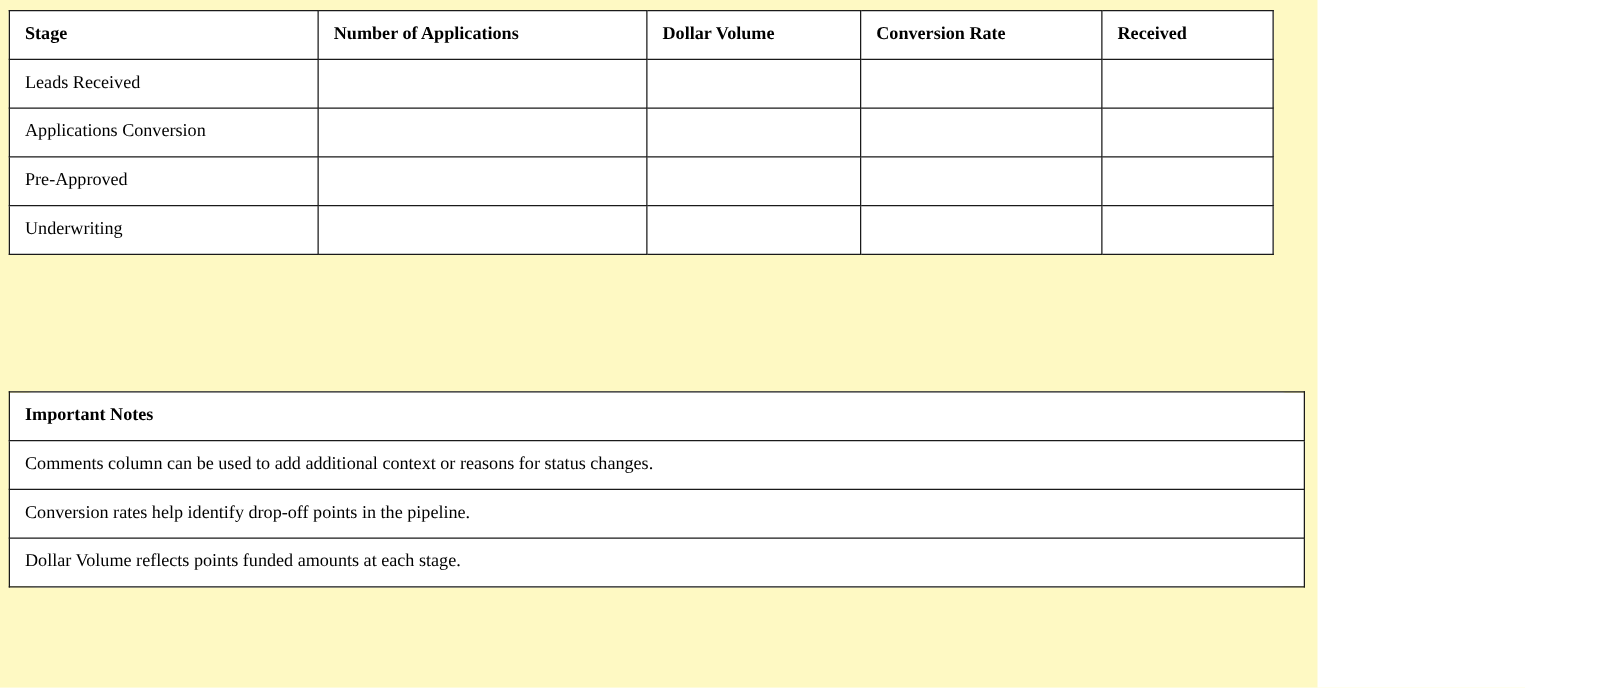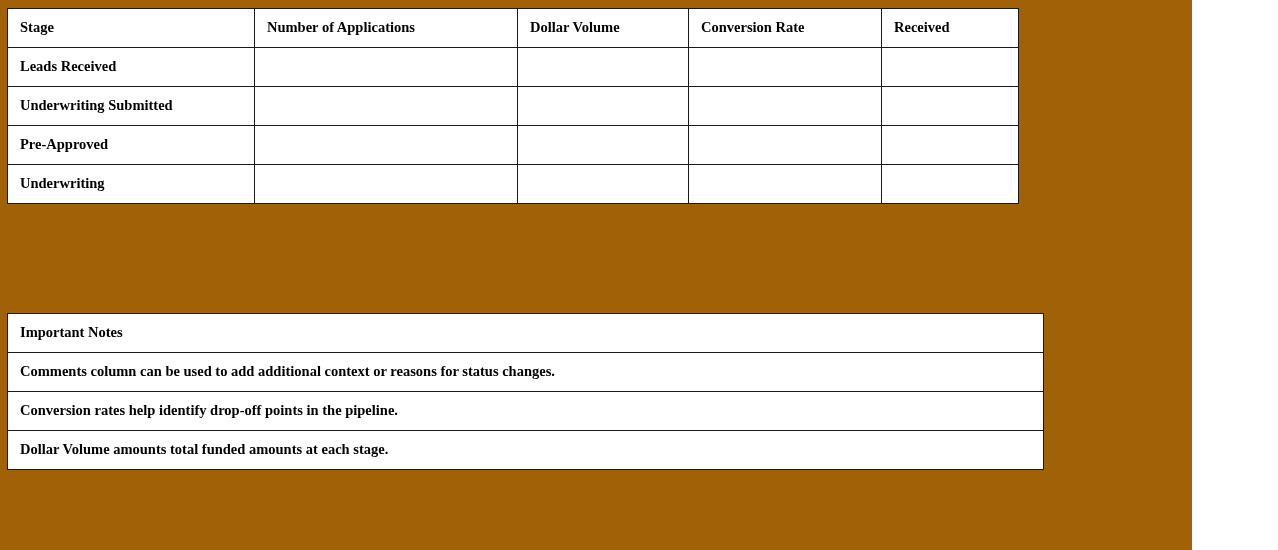--- a/index.html
+++ b/index.html
@@ -9,39 +9,39 @@
   }
   body {
     width: 1278px;
     height: 550px;
     font-family: "Liberation Serif", "DejaVu Serif", serif;
     color: #000000;
     overflow: hidden;
   }
   .page {
     position: relative;
-    width: 1192px;
+    width: 1054px;
     height: 550px;
-    background: #a16207;
+    background: #fef9c3;
   }
 
   table.grid {
     border-collapse: collapse;
     table-layout: fixed;
     background: #ffffff;
   }
   table.grid td, table.grid th {
     border: 1px solid #1a1a1a;
     padding: 0 12px;
     height: 38px;
     vertical-align: middle;
     text-align: left;
     font-size: 14.5px;
     line-height: 1.2;
-    font-weight: bold;
+    font-weight: normal;
     color: #000000;
     background: #ffffff;
     white-space: nowrap;
     overflow: hidden;
   }
   table.grid th,
   table.grid td.hdr {
     font-weight: bold;
     font-size: 14.5px;
   }
@@ -95,21 +95,21 @@
     </thead>
     <tbody>
       <tr>
         <td>Leads Received</td>
         <td></td>
         <td></td>
         <td></td>
         <td></td>
       </tr>
       <tr>
-        <td>Underwriting Submitted</td>
+        <td>Applications Conversion</td>
         <td></td>
         <td></td>
         <td></td>
         <td></td>
       </tr>
       <tr>
         <td>Pre-Approved</td>
         <td></td>
         <td></td>
         <td></td>
@@ -130,18 +130,18 @@
       <tr>
         <td class="hdr">Important Notes</td>
       </tr>
       <tr>
         <td>Comments column can be used to add additional context or reasons for status changes.</td>
       </tr>
       <tr>
         <td>Conversion rates help identify drop-off points in the pipeline.</td>
       </tr>
       <tr>
-        <td>Dollar Volume amounts total funded amounts at each stage.</td>
+        <td>Dollar Volume reflects points funded amounts at each stage.</td>
       </tr>
     </tbody>
   </table>
 
 </div>
 
 </body></html>

